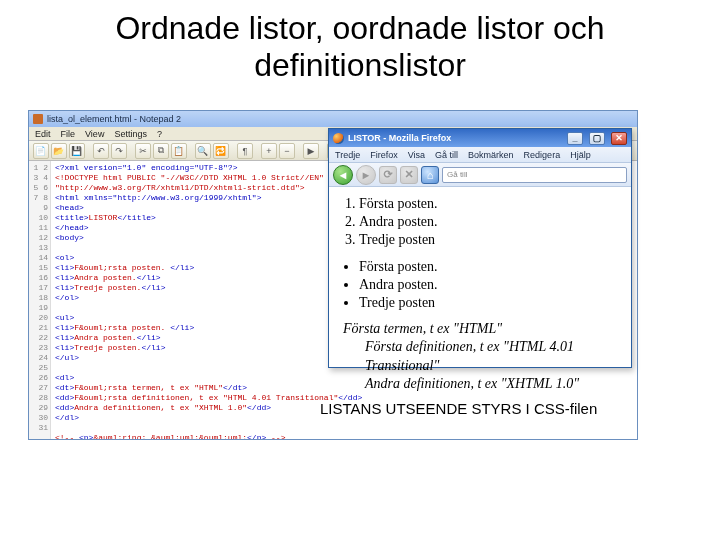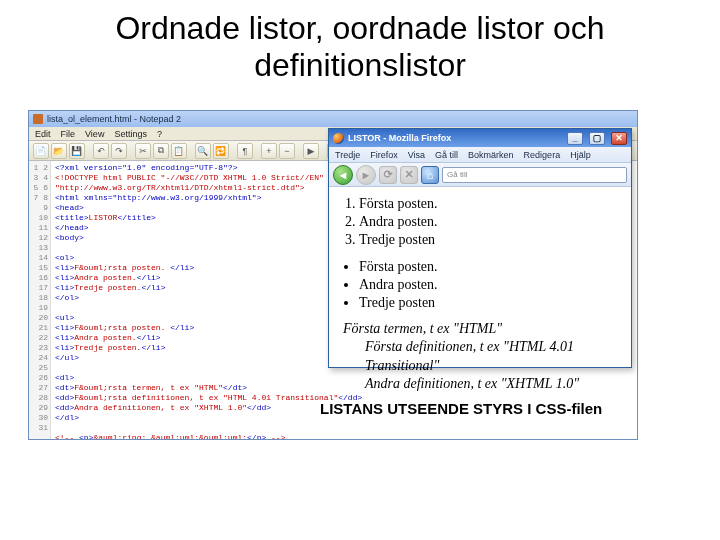--- a/index.html
+++ b/index.html
@@ -29,21 +29,21 @@
   .ff-menu span { text-decoration: underline; text-decoration-color: transparent; }
   .ff-tool { height: 24px; background: linear-gradient(#f2f6fc,#dbe6f6); display:flex; align-items:center; padding:0 4px; gap:3px; border-bottom:1px solid #b7c9e2;}
   .navbtn { width:20px; height:20px; border-radius:50%; display:flex;align-items:center;justify-content:center; font-size:11px; font-weight:bold;}
   .navbtn.back { background: radial-gradient(circle at 35% 30%, #a8e48a, #3da333); color:#fff; border:1px solid #2d7a25;}
   .navbtn.dis { background: radial-gradient(circle at 35% 30%, #e8e8e8,#c8c8c8); color:#999; border:1px solid #bbb;}
   .addrbar { flex:1; height:16px; border:1px solid #8aa0c4; background:#fff; border-radius:2px; padding:0 4px; display:flex; align-items:center; color:#555;}
   .ff-content { padding: 8px 12px; font-family: "Times New Roman", serif; font-size: 14px; color:#000; line-height:1.3; }
   .ff-content ol, .ff-content ul { margin: 0 0 8px 18px; }
   .ff-content dl { margin-left: 2px; font-style: italic; }
   .ff-content dd { margin-left: 22px; }
-  .caption { position:absolute; left: 320px; top: 400px; font-size: 15px; font-weight: bold; font-family: Arial, sans-serif; }
+  .caption { position:absolute; left: 320px; top: 400px; font-size: 15px; font-weight: normal; font-family: Arial, sans-serif; }
 </style>
 </head>
 <body>
 
 <h1 class="slide-title">Ordnade listor, oordnade listor och definitionslistor</h1>
 
 <div class="stage">
 
   <div class="npw">
     <div class="np-title">

